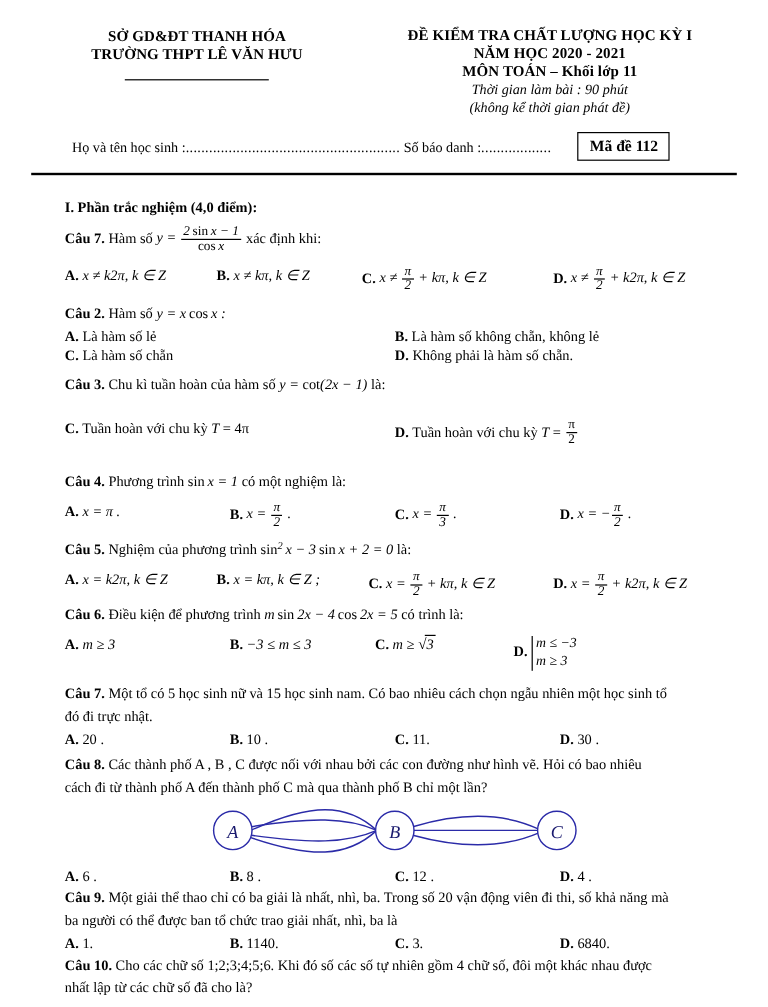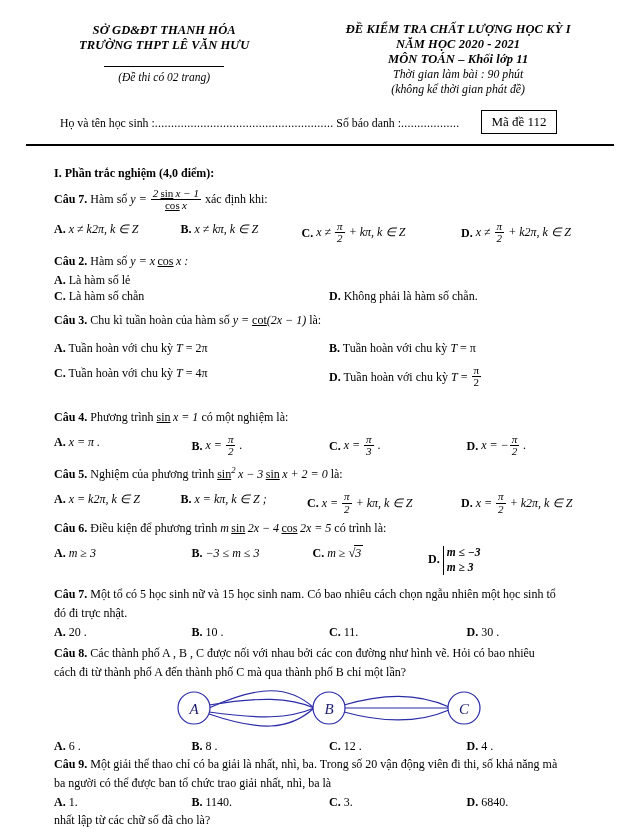--- a/index.html
+++ b/index.html
@@ -36,21 +36,20 @@
   }
   .hdr-right {
     width: 53%;
     text-align: center;
   }
   .hdr-line-bold {
     font-weight: bold;
     font-size: 12.5px;
     line-height: 15px;
     letter-spacing: .1px;
-    font-style: italic;
   }
   .hdr-line-italic {
     font-style: italic;
     font-size: 11.8px;
     line-height: 15px;
   }
   .hdr-rule {
     width: 120px;
     height: 1px;
     background: #000;
@@ -71,21 +70,21 @@
   }
   .stu-text {
     font-size: 11.8px;
     white-space: nowrap;
     padding-top: 6px;
     text-align: center;
   }
   .ma-de-box {
     border: 1.3px solid #000;
     padding: 3px 9px 4px 9px;
-    font-weight: normal;
+    font-weight: bold;
     font-size: 13px;
     margin-left: 22px;
     line-height: 15px;
   }
   .head-sep {
     width: 100%;
     height: 1.6px;
     background: #000;
     margin-top: 10px;
   }
@@ -116,21 +115,21 @@
   }
   .opts.two > div { width: 50%; }
   .opts.four > div { width: 25%; }
   .opt-lbl { font-weight: bold; }
   .spacer6 { height: 6px; }
   .spacer9 { height: 9px; }
   .spacer3 { height: 3px; }
 
   
   .mi { font-family: "Liberation Serif", serif; font-style: italic; }
-  .mr { font-style: normal; text-decoration: underline; }
+  .mr { font-style: normal; }
   .frac {
     display: inline-block;
     vertical-align: -0.52em;
     text-align: center;
     font-size: 0.92em;
     line-height: 1.04;
     margin: 0 1px;
   }
   .frac .num { display: block; padding: 0 2px; }
   .frac .den { display: block; border-top: 1px solid #000; padding: 0 2px; }
@@ -148,41 +147,39 @@
   }
   .brace-bar {
     border-left: 1.2px solid #000;
     height: 29px;
     margin-right: 3px;
   }
   .brace-rows {
     display: inline-block;
     line-height: 15px;
     font-size: 11.5px;
-    font-weight: bold;
   }
 
   
   .fig {
     text-align: center;
     margin: 2px 0 1px 0;
   }
   .dots { letter-spacing: .3px; }
 </style>
 </head>
 <body>
 
 <div class="page">
 
   <div class="hdr">
     <div class="hdr-left">
       <div class="hdr-line-bold">SỞ GD&amp;ĐT THANH HÓA</div>
       <div class="hdr-line-bold">TRƯỜNG THPT LÊ VĂN HƯU</div>
       <div class="hdr-rule"></div>
-      <div class="hdr-pages">(Đề thi có 02 trang)</div>
     </div>
     <div class="hdr-right">
       <div class="hdr-line-bold">ĐỀ KIỂM TRA CHẤT LƯỢNG HỌC KỲ I</div>
       <div class="hdr-line-bold">NĂM HỌC 2020 - 2021</div>
       <div class="hdr-line-bold">MÔN TOÁN – Khối lớp 11</div>
       <div class="hdr-line-italic">Thời gian làm bài : 90 phút</div>
       <div class="hdr-line-italic">(không kể thời gian phát đề)</div>
     </div>
   </div>
 
@@ -221,41 +218,38 @@
     <div class="spacer6"></div>
 
     <div class="q">
       <div class="q-stem">
         <b>Câu 2.</b>
         <span>Hàm số</span>
         <span class="mi">y = x <span class="mr">cos</span> x :</span>
       </div>
       <div class="opts two">
         <div><span class="opt-lbl">A.</span> <span>Là hàm số lẻ</span></div>
+        <div><span class="opt-lbl">B.</span> <span>Là hàm số không chẵn, không lẻ</span></div>
       </div>
       <div class="opts two">
         <div><span class="opt-lbl">C.</span> <span>Là hàm số chẵn</span></div>
         <div><span class="opt-lbl">D.</span> <span>Không phải là hàm số chẵn.</span></div>
       </div>
     </div>
 
     <div class="spacer6"></div>
 
     <div class="q">
       <div class="q-stem">
         <b>Câu 3.</b>
         <span>Chu kì tuần hoàn của hàm số</span>
         <span class="mi">y = <span class="mr">cot</span>(2x − 1)</span>
         <span>là:</span>
       </div>
       <div class="spacer9"></div>
-      <div class="opts two">
-        <div><span class="opt-lbl">A.</span> Tuần hoàn với chu kỳ <span class="mi">T</span> = 2π</div>
-        <div><span class="opt-lbl">B.</span> Tuần hoàn với chu kỳ <span class="mi">T</span> = π</div>
-      </div>
       <div class="spacer9"></div>
       <div class="opts two">
         <div><span class="opt-lbl">C.</span> Tuần hoàn với chu kỳ <span class="mi">T</span> = 4π</div>
         <div><span class="opt-lbl">D.</span> Tuần hoàn với chu kỳ <span class="mi">T</span> = <span class="frac"><span class="num">π</span><span class="den">2</span></span></div>
       </div>
     </div>
 
     <div class="spacer9"></div>
     <div class="spacer9"></div>
 
@@ -384,18 +378,22 @@
       <div class="q-stem">ba người có thể được ban tổ chức trao giải nhất, nhì, ba là</div>
       <div class="opts four">
         <div><span class="opt-lbl">A.</span> <span>1.</span></div>
         <div><span class="opt-lbl">B.</span> <span>1140.</span></div>
         <div><span class="opt-lbl">C.</span> <span>3.</span></div>
         <div><span class="opt-lbl">D.</span> <span>6840.</span></div>
       </div>
     </div>
 
     <div class="q">
+      <div class="q-stem">
+        <b>Câu 10.</b>
+        <span>Cho các chữ số 1;2;3;4;5;6. Khi đó số các số tự nhiên gồm 4 chữ số, đôi một khác nhau được</span>
+      </div>
       <div class="q-stem">nhất lập từ các chữ số đã cho là?</div>
 
     </div>
 
   </div>
 </div>
 
 </body></html>

